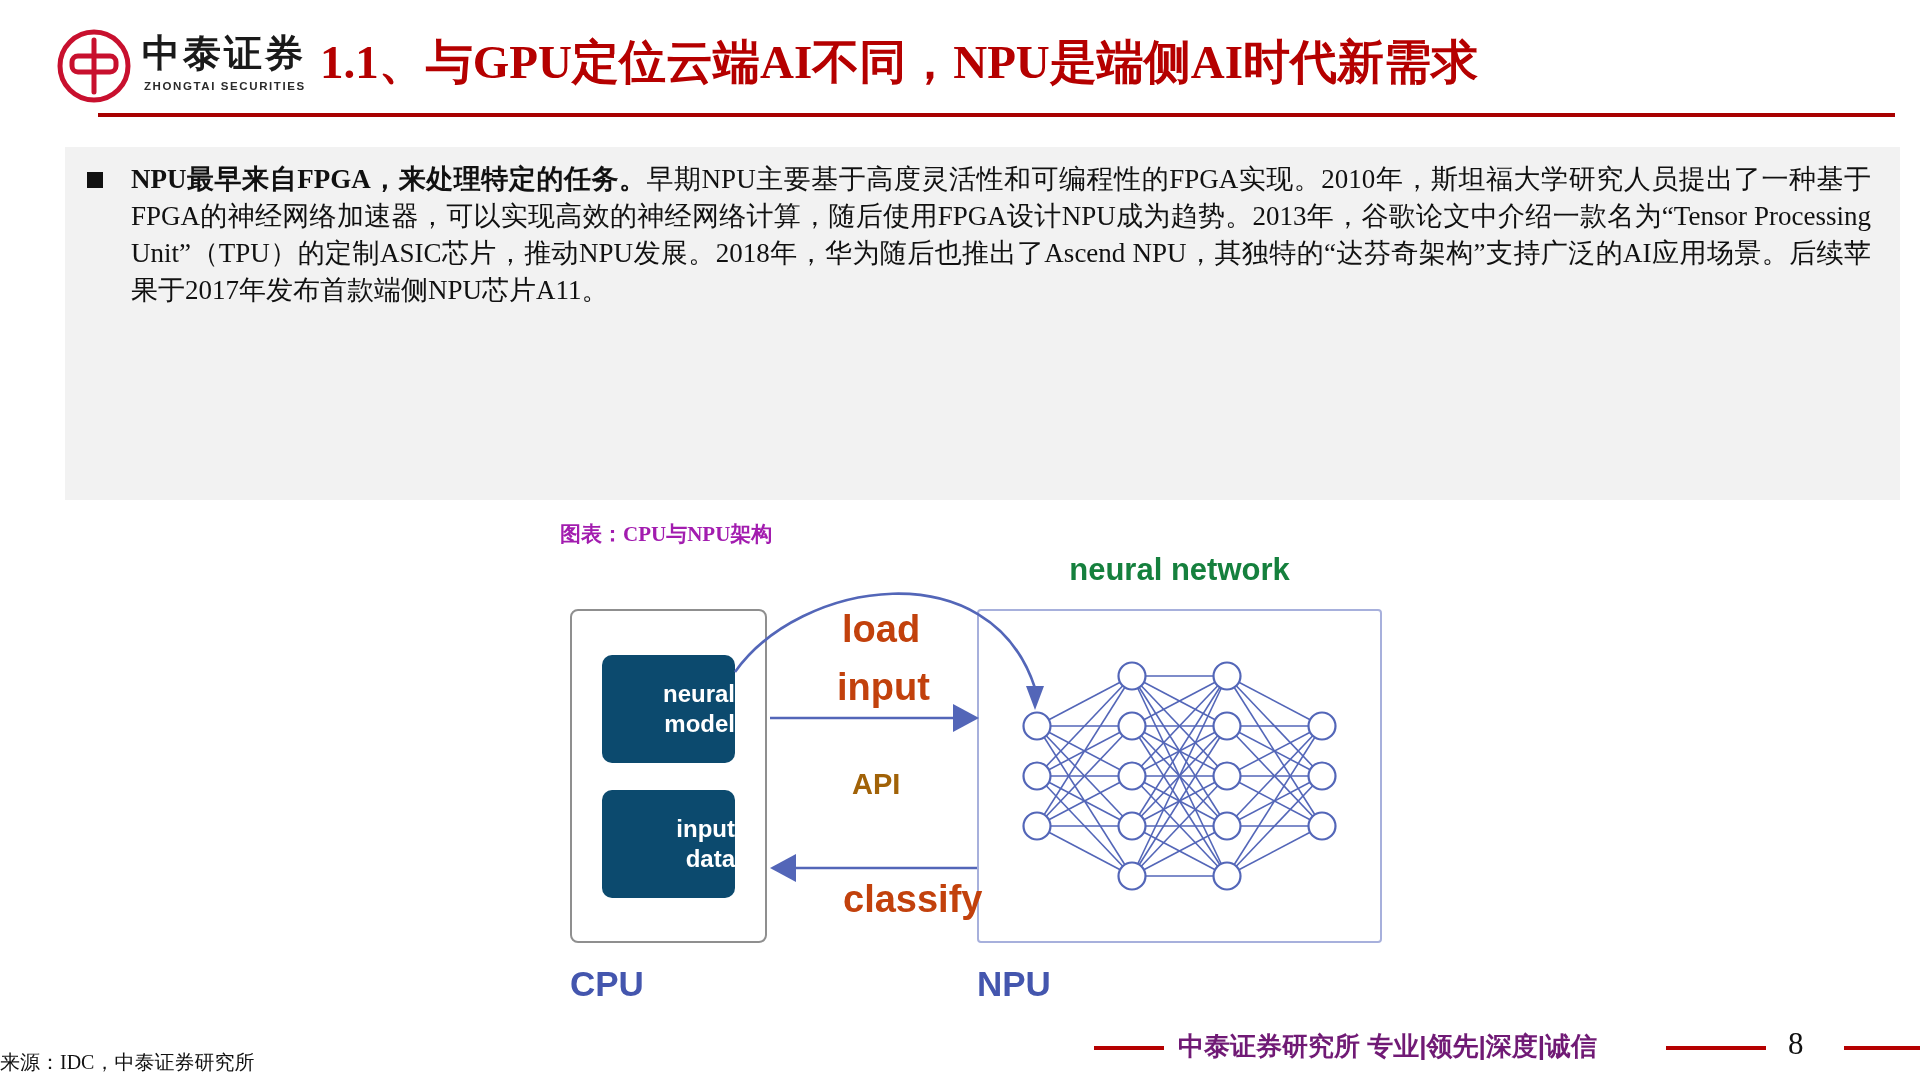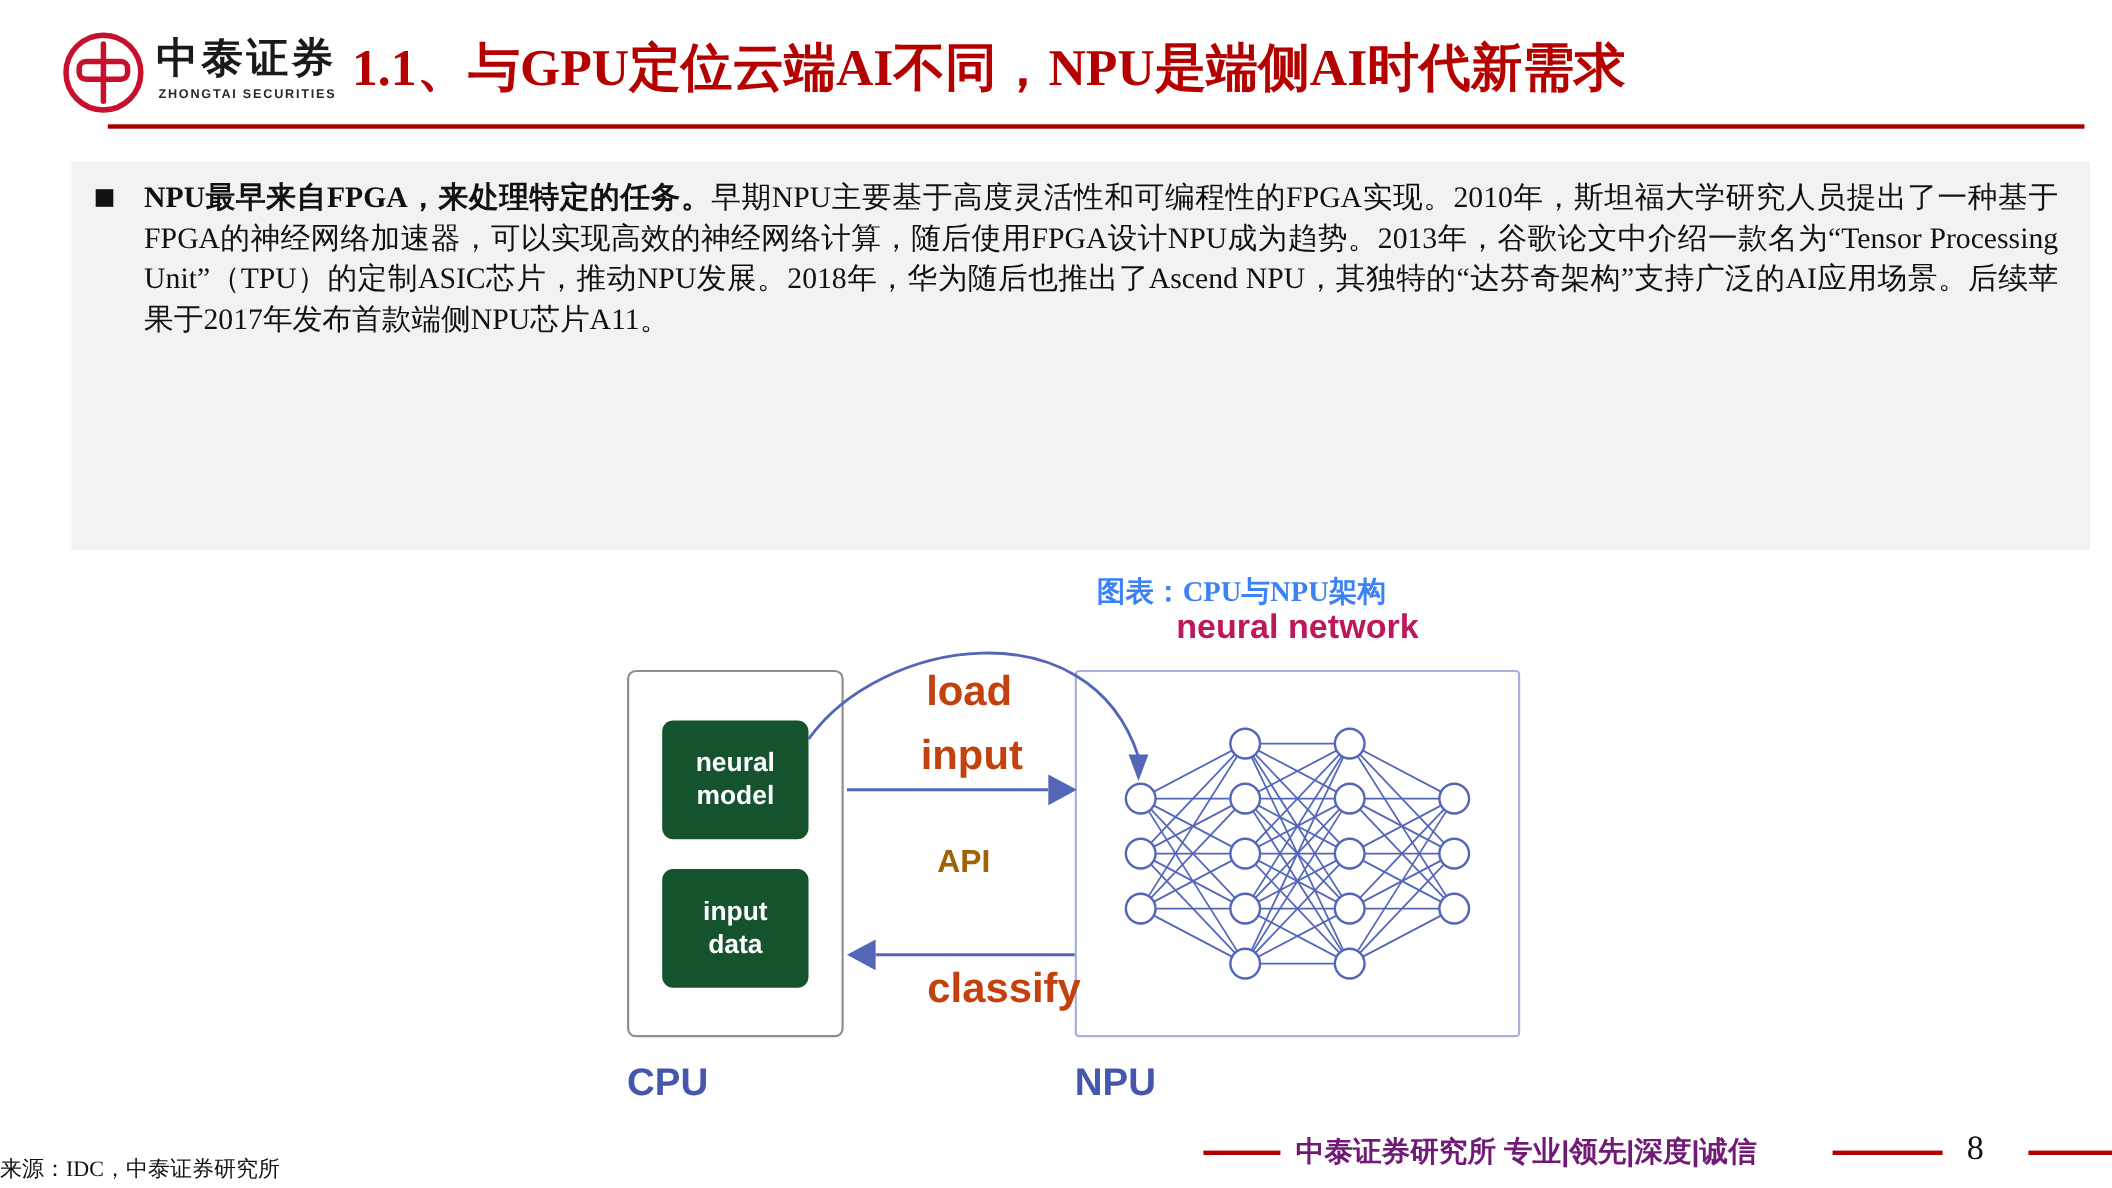--- a/index.html
+++ b/index.html
@@ -22,33 +22,33 @@
   
   .panel{left:65px;top:147px;width:1835px;height:353px;background:#F2F2F2;
     box-sizing:border-box;padding:14px 24px 0 16px;}
   .bullet{display:flex;margin-bottom:6px;}
   .bullet .marker{flex:0 0 16px;width:16px;height:16px;background:#111;margin:11px 0 0 6px;}
   .bullet .btext{margin-left:28px;font-size:27px;line-height:37px;color:#111;
     text-align:justify;width:1740px;}
   .bullet .lead{font-weight:bold;}
 
   
-  .fig-caption{left:560px;top:520px;width:700px;text-align:right;
-    font-weight:bold;font-size:26px;color:#3b82f6;}
+  .fig-caption{left:560px;top:520px;width:700px;text-align:left;
+    font-weight:bold;font-size:21px;color:#a21caf;}
   .nn-title{left:977px;top:552px;width:405px;text-align:center;
     font-family:"Liberation Sans","DejaVu Sans",sans-serif;font-weight:bold;
-    font-size:31px;color:#be185d;}
+    font-size:31px;color:#15803d;}
   .cpu-box{left:570px;top:609px;width:197px;height:334px;background:#fff;
     border:2px solid #8f8f8f;border-radius:8px;box-sizing:border-box;}
   .npu-box{left:977px;top:609px;width:405px;height:334px;background:#fff;
     border:2px solid #A7B0DC;border-radius:4px;box-sizing:border-box;}
-  .blue-block{width:133px;height:108px;background:#14532d;border-radius:10px;
+  .blue-block{width:133px;height:108px;background:#0c4a6e;border-radius:10px;
     color:#fff;font-family:"Liberation Sans","DejaVu Sans",sans-serif;font-weight:bold;
     font-size:24px;line-height:30px;display:flex;flex-direction:column;
-    align-items:center;justify-content:center;}
+    align-items:flex-end;justify-content:center;}
   .block-neural{left:602px;top:655px;}
   .block-input{left:602px;top:790px;}
   .arrow-layer{left:560px;top:560px;width:860px;height:420px;pointer-events:none;}
   .flow-label{font-family:"Liberation Sans","DejaVu Sans",sans-serif;font-weight:bold;
     font-size:38px;color:#c2410c;}
   .lbl-load{left:842px;top:608px;}
   .lbl-input{left:837px;top:666px;}
   .lbl-api{left:852px;top:768px;font-size:29px;color:#a16207;}
   .lbl-classify{left:843px;top:878px;}
   .proc-label{font-family:"Liberation Sans","DejaVu Sans",sans-serif;font-weight:bold;

